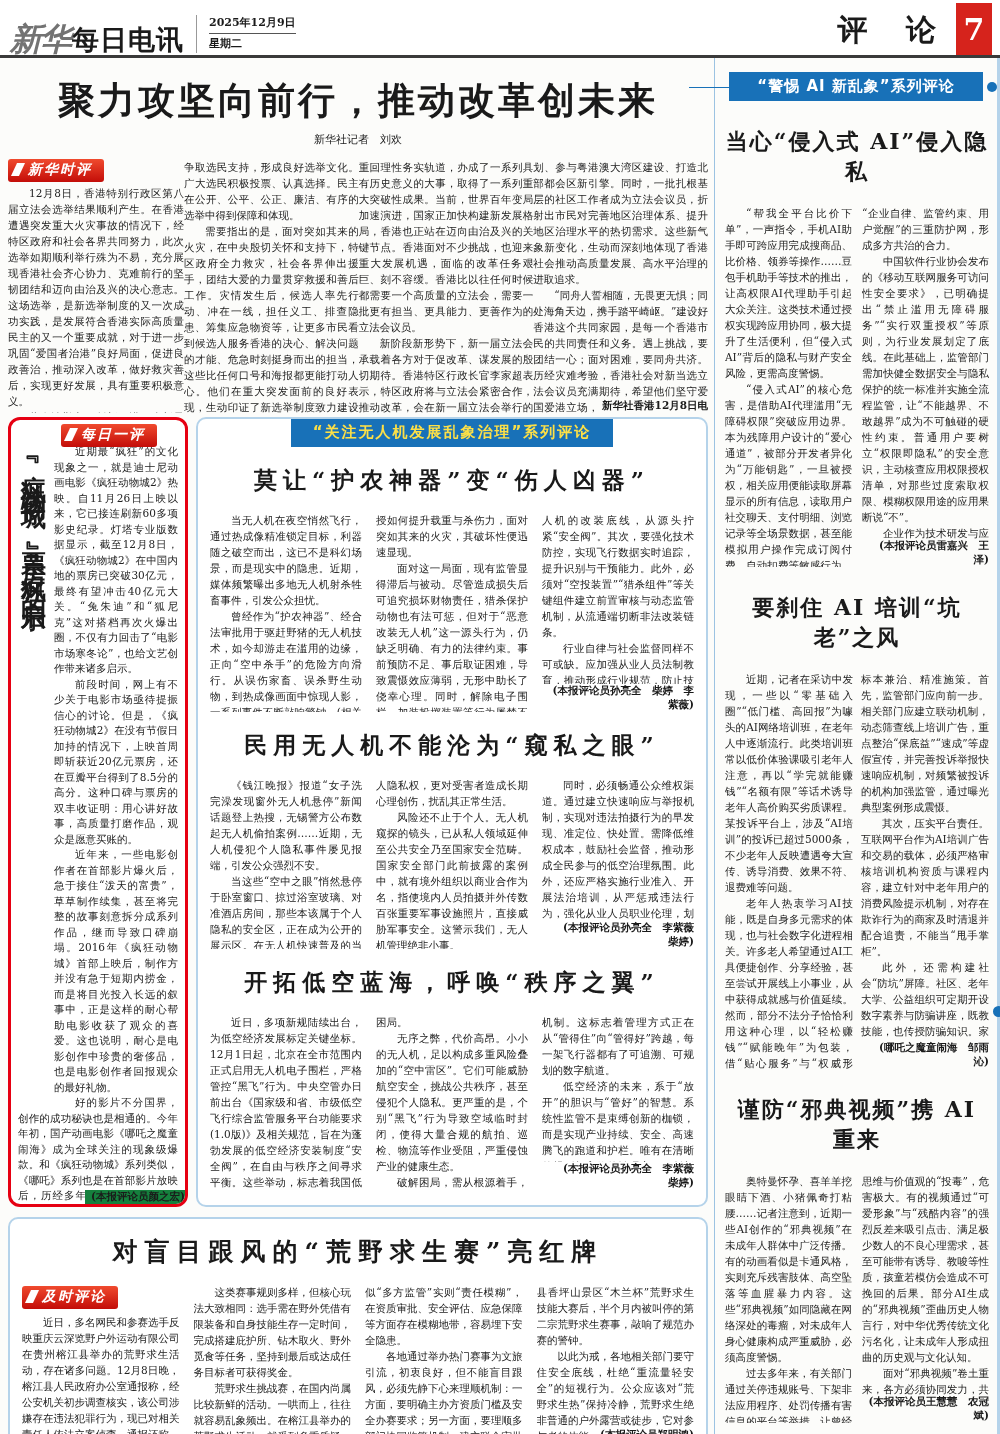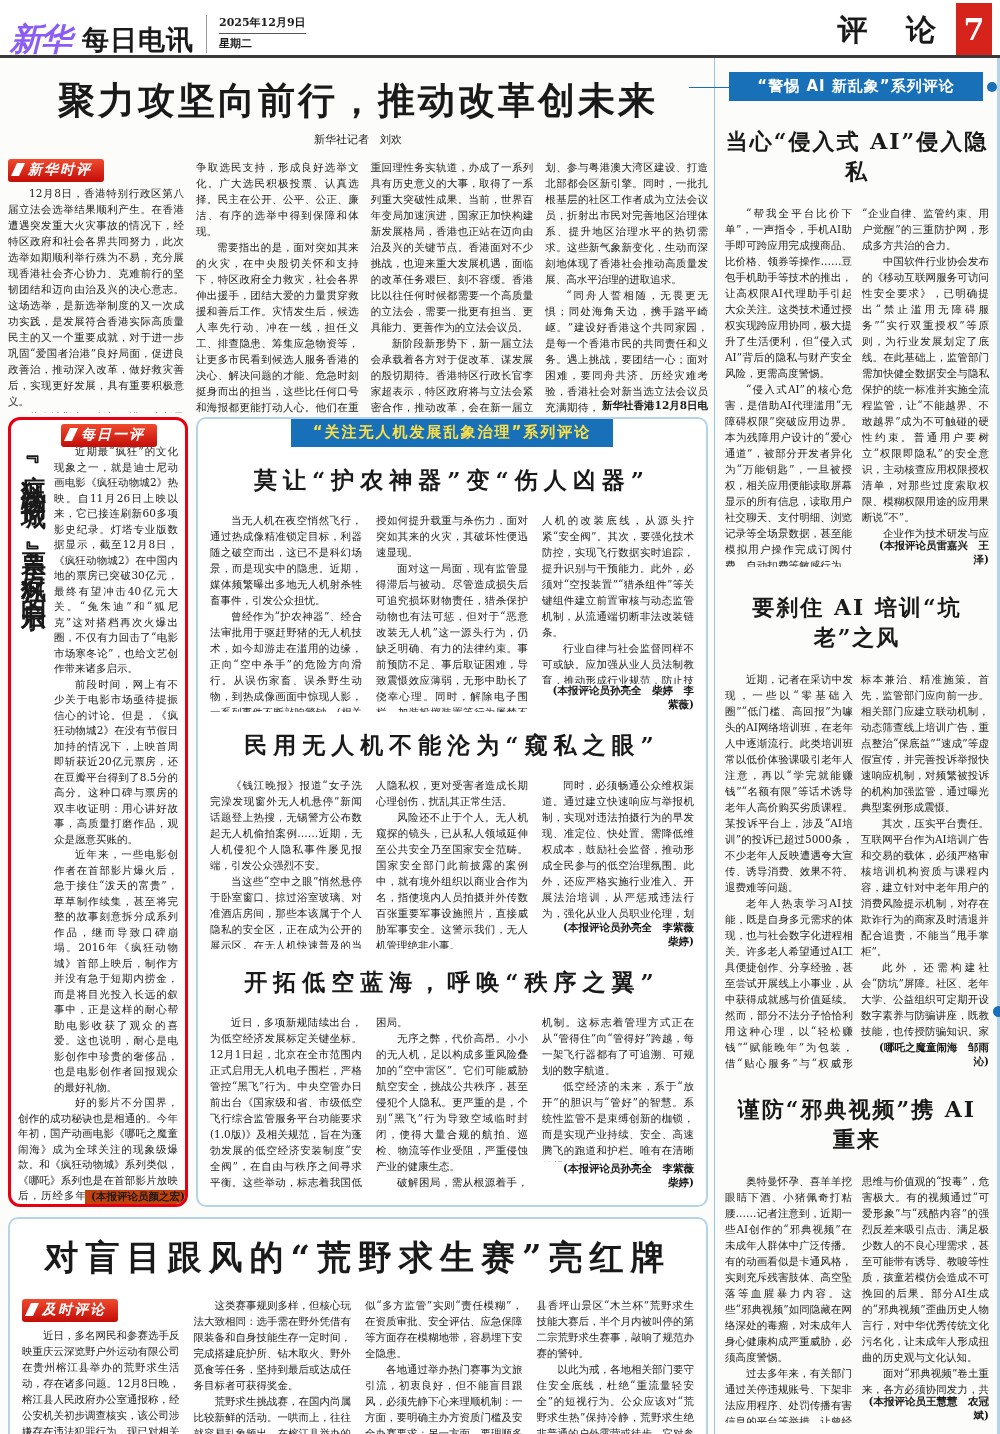--- a/index.html
+++ b/index.html
@@ -5,23 +5,23 @@
   html,body{margin:0;padding:0;}
   body{
     width:1000px;height:1434px;overflow:hidden;background:#fcfcfa;color:#1a1a1a;
     font-family:"DejaVu Serif","Liberation Serif",serif;
     position:relative;
   }
   
   .header{display:flex;align-items:flex-end;height:58px;padding:4px 8px 0 10px;
     border-bottom:3px solid #3a3a3a;box-sizing:border-box;background:#fff;}
   .masthead{display:flex;align-items:center;}
-  .logo-script{color:#8b5cf6;font-size:32px;font-weight:bold;font-style:italic;
+  .logo-script{color:#737373;font-size:32px;font-weight:bold;font-style:italic;
     letter-spacing:-2px;line-height:1;font-family:"DejaVu Serif",serif;}
-  .logo-rest{font-size:27px;font-weight:bold;letter-spacing:1px;line-height:1;margin-left:12px;}
+  .logo-rest{font-size:27px;font-weight:bold;letter-spacing:1px;line-height:1;margin-left:2px;}
   .mast-div{width:1px;height:38px;background:#999;margin:0 12px 2px 12px;}
   .date-block{font-size:11px;font-weight:bold;line-height:1.4;padding-bottom:4px;}
   .date-block .d1{border-bottom:1px solid #555;display:inline-block;padding-bottom:2px;}
   .date-block .d2{display:block;margin-top:2px;}
   .hspacer{flex:1;}
   .section-title{font-size:30px;font-weight:bold;letter-spacing:14px;margin:0 6px 4px 0;text-align:center;}
   .page-num{width:36px;height:52px;background:#d6231c;color:#fff;display:flex;
     align-items:center;justify-content:center;font-size:30px;font-weight:bold;}
   
   .main{display:flex;align-items:stretch;}
@@ -32,21 +32,21 @@
   p{margin:0;text-indent:2em;text-align:justify;font-size:10.5px;line-height:16px;color:#222;}
   p.cont{text-indent:0;}
   .byline{font-weight:bold;font-size:10.5px;text-indent:0;text-align:right;}
   .pinned{position:absolute;bottom:0;right:0;background:#fcfcfa;padding-left:6px;}
   .col{position:relative;overflow:hidden;}
   
   .lead{padding-top:6px;}
   .lead-headline{text-align:center;font-size:37px;font-weight:bold;letter-spacing:3px;
     margin:12px 0 6px;}
   .lead-byline{text-align:center;font-size:11px;margin:2px 0 12px;text-indent:0;}
-  .lead-cols{display:flex;gap:12px;height:254px;overflow:hidden;}
+  .lead-cols{display:flex;gap:0;height:254px;overflow:hidden;}
   .lead-col0{width:176px;flex:none;position:relative;}
   .lead-colw{flex:1;}
   .ribbon{display:inline-block;background:linear-gradient(180deg,#f04a2e,#c30d08);
     color:#fff;font-weight:bold;font-style:italic;font-size:14px;letter-spacing:2px;
     padding:2px 12px 3px 20px;border-radius:3px;position:relative;text-indent:0;}
   .ribbon::before{content:"";position:absolute;left:6px;top:4px;width:8px;height:13px;
     background:#fff;transform:skewX(-25deg);}
   .label-spacer{height:26px;}
   
   .mid{display:flex;gap:8px;margin-top:4px;height:790px;}
@@ -76,21 +76,21 @@
     width:10px;height:10px;border-radius:50%;background:#1871b8;}
   .ai-banner::before{content:"";position:absolute;left:-40px;top:50%;width:40px;height:1px;
     background:#1871b8;}
   .ai-headline{text-align:center;font-weight:bold;font-size:22px;letter-spacing:2px;
     margin:26px 0 18px;}
   .a1c{height:362px;} .a2c{height:398px;} .a3c{height:250px;}
   .rail-dot{position:absolute;right:-7px;top:948px;width:11px;height:11px;border-radius:50%;
     background:#1871b8;}
   
   .bottom-sec{margin-top:10px;padding:4px 12px 6px;height:232px;}
-  .bottom-headline{text-align:center;font-weight:bold;font-size:34px;letter-spacing:7px;
+  .bottom-headline{text-align:center;font-weight:bold;font-size:25px;letter-spacing:7px;
     margin:12px 0 16px;}
   .bottom-cols{display:flex;gap:14px;height:158px;overflow:hidden;}
   .bcol0{position:relative;}
   .jssp-ribbon{position:absolute;top:2px;left:0;}
 </style>
 </head>
 <body>
 
 <div class="header">
   <div class="masthead">
@@ -144,21 +144,21 @@
     <div class="mid">
       <div class="daily-box">
         <span class="ribbon daily-ribbon">每日一评</span>
         <div class="daily-title">『疯狂动物城2』票房『疯狂』的启示</div>
         <div>
             <p>近期最“疯狂”的文化现象之一，就是迪士尼动画电影《疯狂动物城2》热映。自11月26日上映以来，它已接连刷新60多项影史纪录。灯塔专业版数据显示，截至12月8日，《疯狂动物城2》在中国内地的票房已突破30亿元，最终有望冲击40亿元大关。“兔朱迪”和“狐尼克”这对搭档再次火爆出圈，不仅有力回击了“电影市场寒冬论”，也给文艺创作带来诸多启示。</p>
             <p>前段时间，网上有不少关于电影市场亟待提振信心的讨论。但是，《疯狂动物城2》在没有节假日加持的情况下，上映首周即斩获近20亿元票房，还在豆瓣平台得到了8.5分的高分。这种口碑与票房的双丰收证明：用心讲好故事，高质量打磨作品，观众是愿意买账的。</p>
             <p>近年来，一些电影创作者在首部影片爆火后，急于接住“泼天的富贵”，草草制作续集，甚至将完整的故事刻意拆分成系列作品，继而导致口碑崩塌。2016年《疯狂动物城》首部上映后，制作方并没有急于短期内捞金，而是将目光投入长远的叙事中，正是这样的耐心帮助电影收获了观众的喜爱。这也说明，耐心是电影创作中珍贵的奢侈品，也是电影创作者回报观众的最好礼物。</p>
             <p>好的影片不分国界，创作的成功秘诀也是相通的。今年年初，国产动画电影《哪吒之魔童闹海》成为全球关注的现象级爆款。和《疯狂动物城》系列类似，《哪吒》系列也是在首部影片放映后，历经多年精心创作才推出续篇。</p>
           </div>
-        <div class="byline pinned" style="background:#c2410c;text-align:right;">(本报评论员颜之宏)</div>
+        <div class="byline pinned" style="background:#15803d;text-align:right;">(本报评论员颜之宏)</div>
       </div>
 
       <div class="frame drone-sec">
         <div class="series-banner">“关注无人机发展乱象治理”系列评论</div>
 
         <div>
           <div class="art-headline">莫让“护农神器”变“伤人凶器”</div>
           <div class="art-cols h1c">
             <div class="col" style="flex:1">
                 <p>当无人机在夜空悄然飞行，通过热成像精准锁定目标，利器随之破空而出，这已不是科幻场景，而是现实中的隐患。近期，媒体频繁曝出多地无人机射杀牲畜事件，引发公众担忧。</p>

